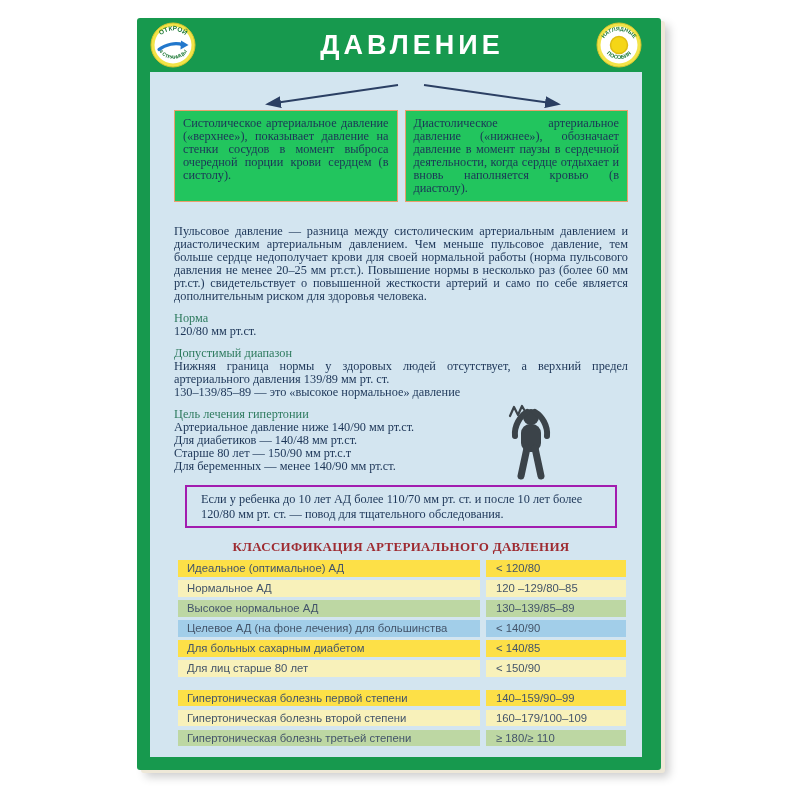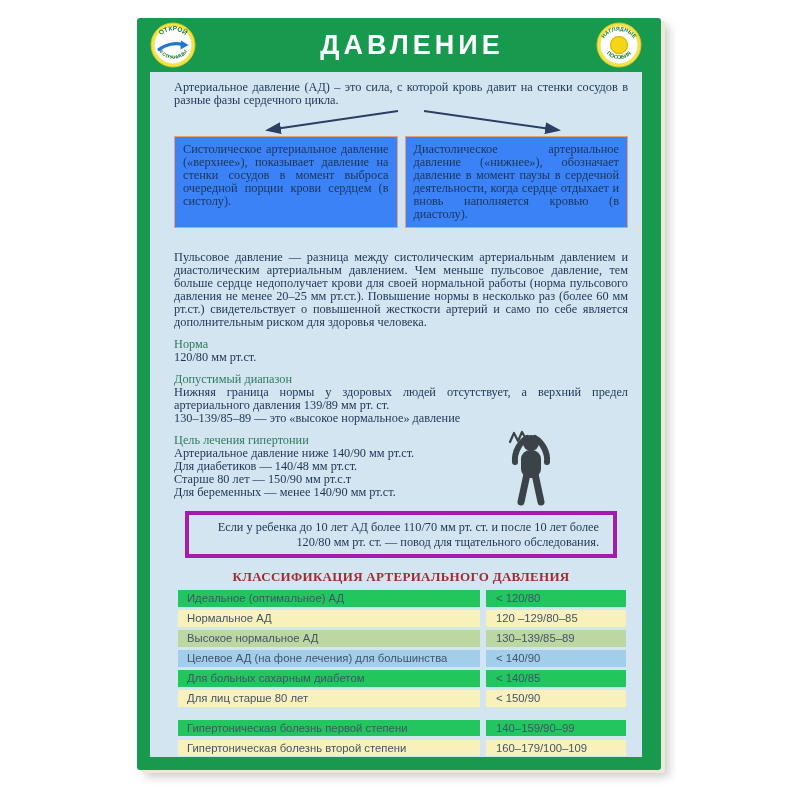--- a/index.html
+++ b/index.html
@@ -23,45 +23,45 @@
   .badge{width:46px;height:46px;flex:0 0 46px;}
   .content{
     background:#d3e5f0;height:685px;box-sizing:border-box;
     padding:9px 14px 6px 24px;color:#1c3557;font-size:12.3px;line-height:13px;
     overflow:hidden;
   }
   .para{text-align:justify;}
   .arrows{display:block;margin:2px auto 0 auto;}
   .boxes{display:flex;gap:7px;margin-top:2px;}
   .infobox{
-    flex:1;background:#3b82f6;border:1.5px solid #eb9f6c;box-sizing:border-box;
+    flex:1;background:#22c55e;border:1.5px solid #eb9f6c;box-sizing:border-box;
     padding:6px 8px;text-align:justify;
   }
   .pulse{margin-top:23px;}
   .section{margin-top:9px;}
   .section .heading{color:#2e7b5f;}
   .goal{position:relative;}
   .figure{position:absolute;right:72px;top:-8px;}
   .note{
-    margin:12px auto 0 auto;border:4px solid #a21caf;max-width:432px;
-    padding:5px 14px;text-align:right;box-sizing:border-box;line-height:14.5px;
+    margin:12px auto 0 auto;border:2px solid #a21caf;max-width:432px;
+    padding:5px 14px;text-align:left;box-sizing:border-box;line-height:14.5px;
   }
   .table-title{
     margin-top:12px;text-align:center;color:#9e2b31;font-weight:bold;
     font-size:13px;letter-spacing:.3px;
   }
   .ctable{margin:7px 2px 0 4px;font-family:"Liberation Sans",sans-serif;
     font-size:11.3px;color:#43546a;}
   .tgroup{margin-bottom:13px;}
   .tgroup:last-child{margin-bottom:0;}
   .trow{display:flex;gap:6px;margin-bottom:3.5px;}
   .tcell{height:16.5px;line-height:16.5px;box-sizing:border-box;}
   .tcell.label{flex:1;padding-left:9px;}
   .tcell.value{width:140px;padding-left:10px;}
-  .salmon{background:#22c55e;}
+  .salmon{background:#fde047;}
   .yellow{background:#f8f1ba;}
   .green{background:#bdd7a3;}
   .blue{background:#a2cee9;}
   .badge text{font-family:"Liberation Sans",sans-serif;font-weight:bold;fill:#1f7a37;}
 </style>
 </head>
 <body>
 
 <div class="poster">
 
@@ -89,21 +89,20 @@
       <circle cx="23" cy="23" r="22" fill="#f2e348" stroke="#d8c52a" stroke-width="1"></circle>
       <circle cx="23" cy="23" r="18.5" fill="#ffffff"></circle>
       <circle cx="23" cy="23" r="8.5" fill="#f5d616" stroke="#dfbc13" stroke-width="1.5"></circle>
       <text font-size="5.4"><textPath href="#arcTopR" startOffset="50%" text-anchor="middle">НАГЛЯДНЫЕ</textPath></text>
       <text font-size="5.4"><textPath href="#arcBotR" startOffset="50%" text-anchor="middle">ПОСОБИЯ</textPath></text>
     </svg>
   </div>
 
   <div class="content">
 
-    <div class="para">Артериальное давление (АД) – это сила, с которой кровь давит на стенки сосудов в разные фазы сердечного цикла.</div>
 
     <svg class="arrows" width="450" height="25" viewBox="0 0 450 25">
       <defs>
         <marker id="ah" markerWidth="9" markerHeight="8" refX="6.5" refY="3" orient="auto">
           <path d="M0,0 L8,3 L0,6 z" fill="#2b3f63"></path>
         </marker>
       </defs>
       <line x1="222" y1="2" x2="92" y2="21" stroke="#2b3f63" stroke-width="2" marker-end="url(#ah)"></line>
       <line x1="248" y1="2" x2="382" y2="21" stroke="#2b3f63" stroke-width="2" marker-end="url(#ah)"></line>
     </svg>

